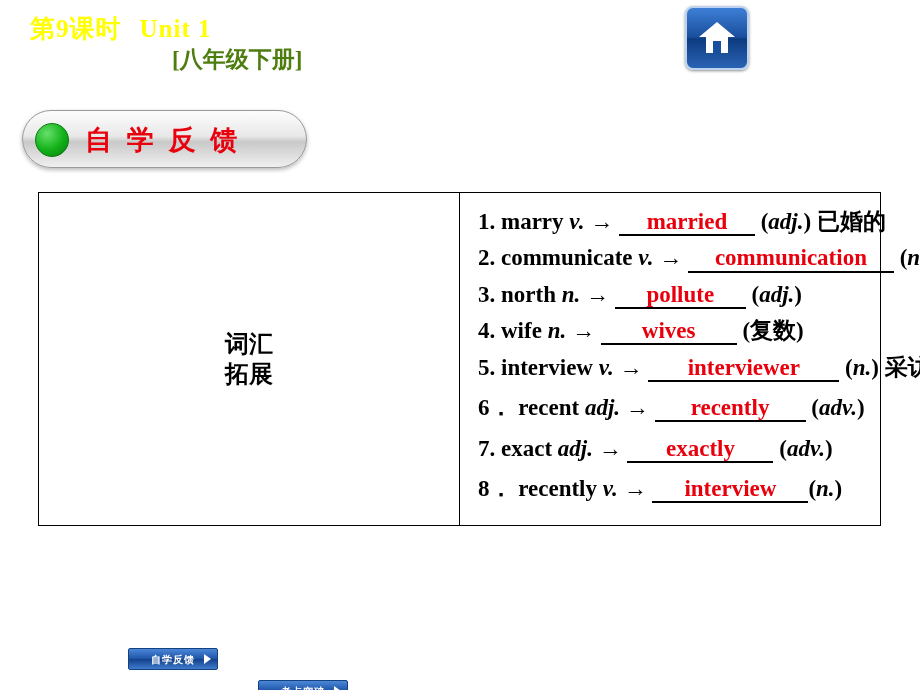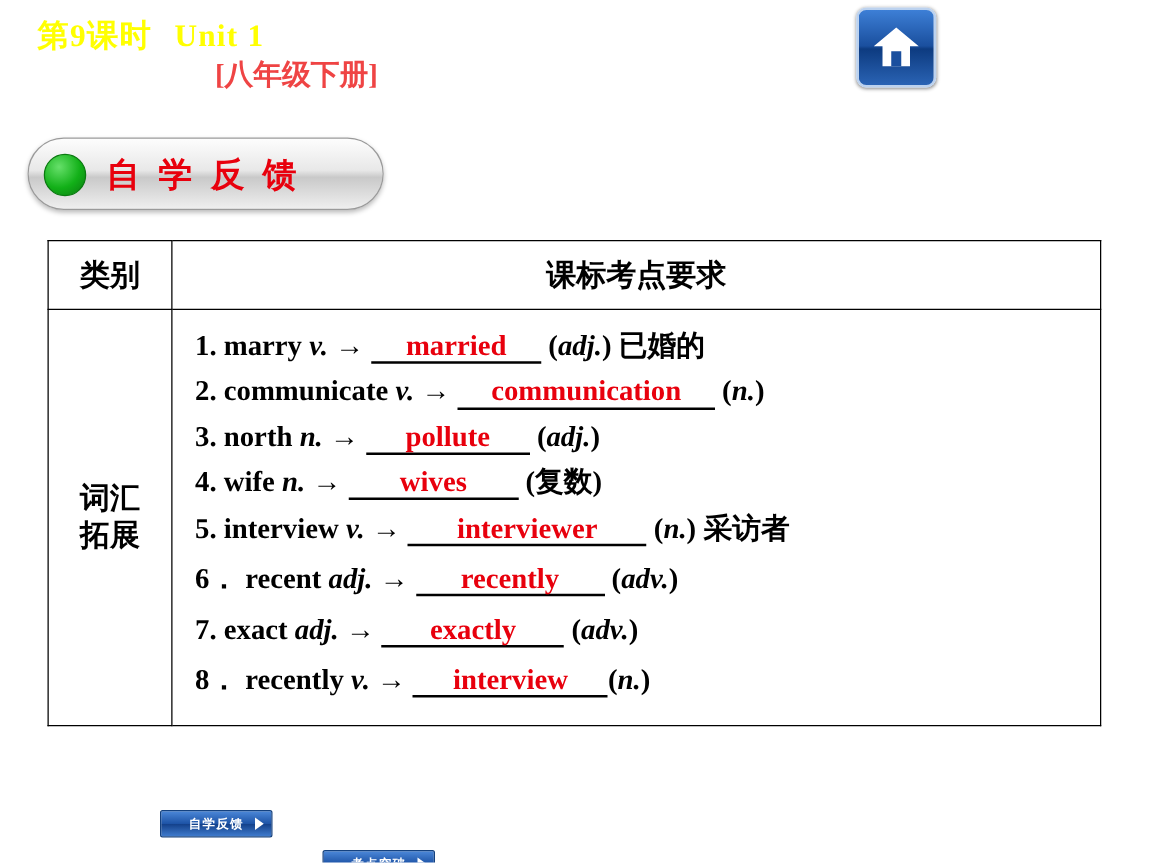--- a/index.html
+++ b/index.html
@@ -37,21 +37,21 @@
   .header-title .unit {
     color: #ffff00;
     margin-left: 18px;
   }
   .header-sub {
     position: absolute;
     left: 172px;
     top: 44px;
     font-size: 23px;
     font-weight: bold;
-    color: #ef4444;
+    color: #4d7c0f;
     white-space: nowrap;
   }
 
   
   .home-btn {
     position: absolute;
     right: 8px;
     top: 6px;
     width: 64px;
     height: 64px;
@@ -208,24 +208,20 @@
   </div>
 </div>
 
 <div class="banner">
   <div class="banner-dot"></div>
   <div class="banner-text">自 学 反 馈</div>
 </div>
 
 <table class="tbl">
   <tbody>
-    <tr>
-      <td class="th-cat">类别</td>
-      <td class="th-req">课标考点要求</td>
-    </tr>
     <tr>
       <td class="cell-cat">词汇<br>拓展</td>
       <td class="cell-body">
 
         <div class="line">
           <span>1.</span>
           <span>marry</span>
           <span class="pos">v.</span>
           <span class="arrow">→</span>
           <span class="ans" style="min-width:130px">married</span>

